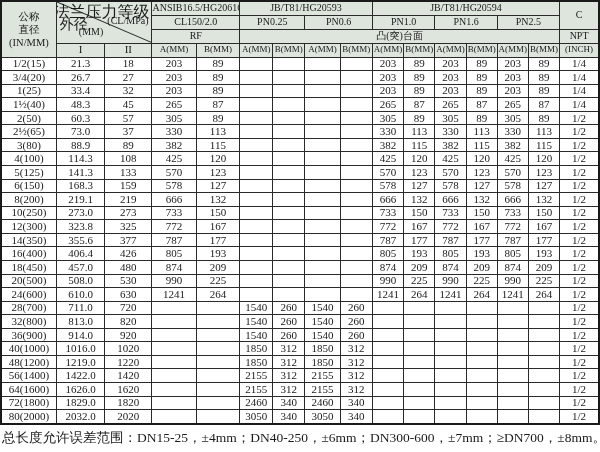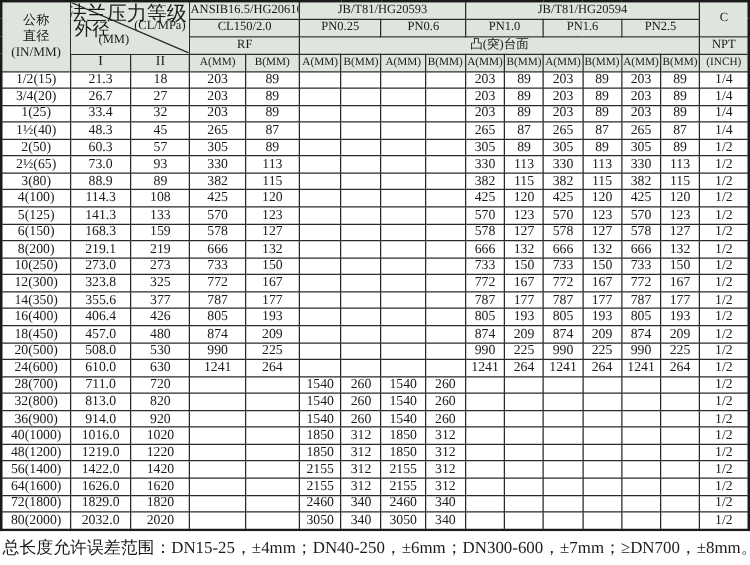--- a/index.html
+++ b/index.html
@@ -222,21 +222,21 @@
         <td>89</td>
         <td>305</td>
         <td>89</td>
         <td>305</td>
         <td>89</td>
         <td>1/2</td>
       </tr>
       <tr>
         <td class="c-dn">2½(65)</td>
         <td>73.0</td>
-        <td>93</td>
+        <td>37</td>
         <td>330</td>
         <td>113</td>
         <td></td>
         <td></td>
         <td></td>
         <td></td>
         <td>330</td>
         <td>113</td>
         <td>330</td>
         <td>113</td>

